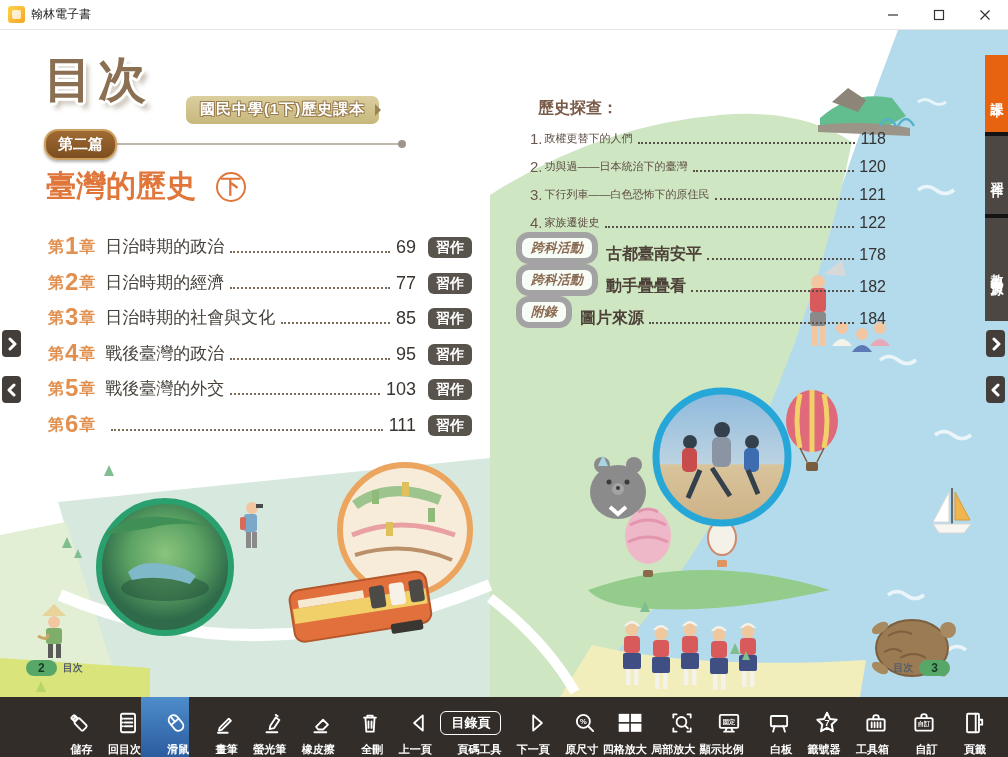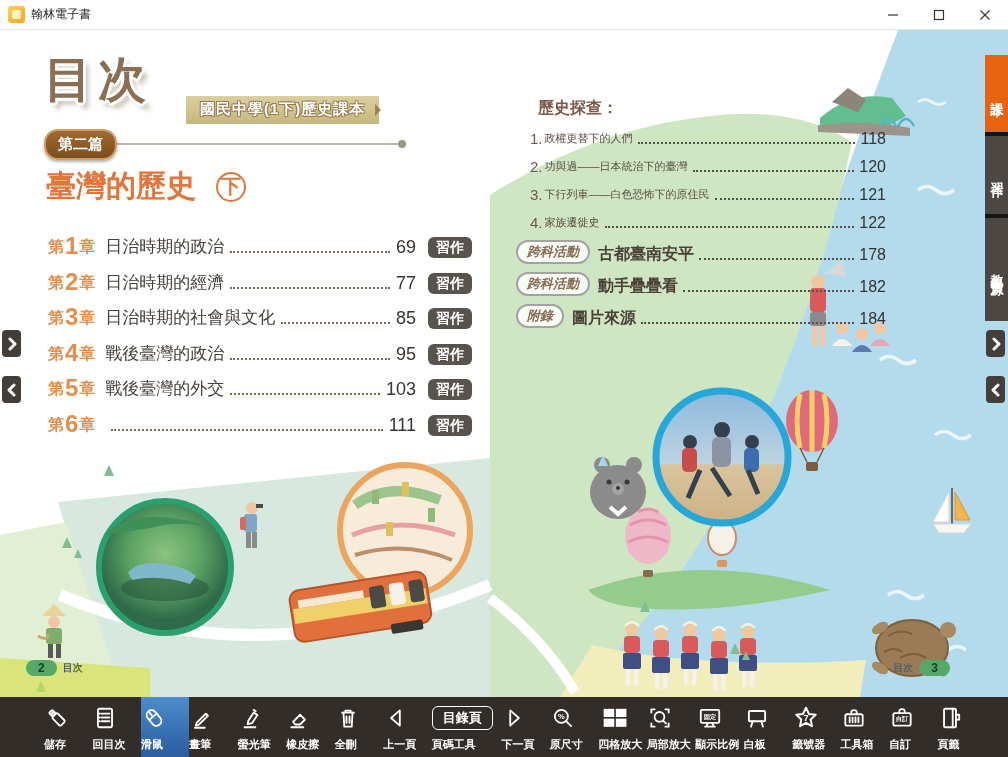--- a/index.html
+++ b/index.html
@@ -24,21 +24,21 @@
   .art { position:absolute; left:0; top:0; z-index:0; }
 
   
   .lp-title { position:absolute; left:44px; top:18px; z-index:2;
     font-size:48px; font-weight:800; color:#8a6f52; letter-spacing:6px;
     text-shadow:-3px 0 0 #fff,3px 0 0 #fff,0 -3px 0 #fff,0 3px 0 #fff,
       -2px -2px 0 #fff,2px 2px 0 #fff,-2px 2px 0 #fff,2px -2px 0 #fff,
       5px 6px 5px rgba(120,100,70,.45); }
   .lp-ribbon { position:absolute; left:186px; top:66px; z-index:2;
     background:linear-gradient(#dccf9f,#c6b77c); padding:4px 14px 5px;
-    border-radius:0; font-size:15px; font-weight:800; color:#fff; letter-spacing:1px;
+    border-radius:7px; font-size:15px; font-weight:800; color:#fff; letter-spacing:1px;
     text-shadow:1px 1px 0 #9a7d4f,-1px -1px 0 #9a7d4f,1px -1px 0 #9a7d4f,-1px 1px 0 #9a7d4f; }
   .lp-ribbon::after { content:""; position:absolute; right:-8px; top:8px;
     border:6px solid transparent; border-left-color:#9a8452; }
   .lp-divider { position:absolute; left:44px; top:113px; width:358px; height:2px;
     background:#bdb7ad; z-index:2; }
   .lp-divider::after { content:""; position:absolute; right:-4px; top:-3px; width:8px; height:8px;
     border-radius:50%; background:#9d968b; }
   .part-badge { position:absolute; left:44px; top:99px; z-index:3;
     background:linear-gradient(#a06a33,#7c4e1f); color:#fff; font-size:15px; font-weight:800;
     padding:4px 12px 4px; border-radius:14px; border:2px solid #cda05e;
@@ -65,21 +65,21 @@
     font-size:16px; font-weight:700; color:#7a5a48;margin-left:20px; }
   .rp-row { position:absolute; left:530px; width:356px; height:24px; z-index:2;
     display:flex; align-items:flex-end; }
   .rp-no { font-size:15px; color:#6b584c; margin-right:2px; line-height:19px; }
   .rp-title { font-size:11px; font-weight:400; color:#5c4c42; line-height:19px; white-space:nowrap; }
   .rp-dots { flex:1; border-bottom:2px dotted #55504a; margin:0 5px 4px; min-width:12px; }
   .rp-page { font-size:16px; color:#333; line-height:19px; }
 
   .act-row { position:absolute; left:516px; width:370px; height:26px; z-index:2;
     display:flex; align-items:flex-end; }
-  .act-badge { border:2px solid #a3a3a3; border-radius:13px; background:rgba(255,255,255,.85);
+  .act-badge { border:6px solid #a3a3a3; border-radius:13px; background:rgba(255,255,255,.85);
     color:#8a6a52; font-size:13px; font-style:italic; font-weight:700; padding:1px 9px 2px;
     margin-right:8px; line-height:17px; white-space:nowrap; }
   .act-title { font-size:16px; font-weight:700; color:#4c4138; line-height:21px; white-space:nowrap; }
 
   
   .pg-footer { position:absolute; z-index:2; display:flex; align-items:center; gap:6px; top:630px; }
   .pg-footer.left { left:26px; }
   .pg-footer.right { right:58px; }
   .pg-pill { background:#57a868; color:#143c20; font-size:12px; font-weight:700;
     padding:0 12px; height:16px; border-radius:9px; display:flex; align-items:center; }
@@ -95,22 +95,22 @@
     display:flex; flex-direction:column; gap:4px; background:#141414; padding-bottom:0; }
   .vtab { width:23px; color:#fff; writing-mode:vertical-rl; text-orientation:upright;
     display:flex; align-items:center; justify-content:center; font-size:13px; font-weight:700;
     letter-spacing:3px; background:#4c4743; cursor:pointer; }
   .vtab.active { background:#e8630f; }
   .vtab.t0 { height:77px; } .vtab.t1 { height:78px; } .vtab.t2 { height:103px; }
 
   
   .toolbar { position:absolute; left:0; bottom:0; width:1008px; height:60px; background:#332d2a;
     display:flex; align-items:stretch; justify-content:space-between; padding:0 22px 0 44px; z-index:6; }
-  .titem { display:flex; flex-direction:column; align-items:flex-start; justify-content:flex-start;
-    width:50px; cursor:pointer; padding-top:3px; }
+  .titem { display:flex; flex-direction:column; align-items:flex-end; justify-content:flex-start;
+    width:50px; cursor:pointer; padding-top:9px; }
   .titem.wide { width:72px; }
   .titem.active { background:linear-gradient(#4e8ccb,#2a5c9e); }
   .ticon { height:35px; display:flex; align-items:center; justify-content:center; }
   .ticon svg { stroke:#fff; stroke-width:1.7; fill:none; stroke-linecap:round; stroke-linejoin:round; }
   .ticon svg text { stroke:none; fill:#fff; font-weight:700; font-family:"Liberation Sans",sans-serif; }
   .tlabel { font-size:11px; font-weight:700; color:#fff; white-space:nowrap; margin-top:2px; }
   .pagetool-btn { border:1.6px solid #fff; border-radius:6px; color:#fff; font-size:13px;
     font-weight:700; padding:3px 10px 4px; line-height:15px; white-space:nowrap; }
 </style>
 </head>

